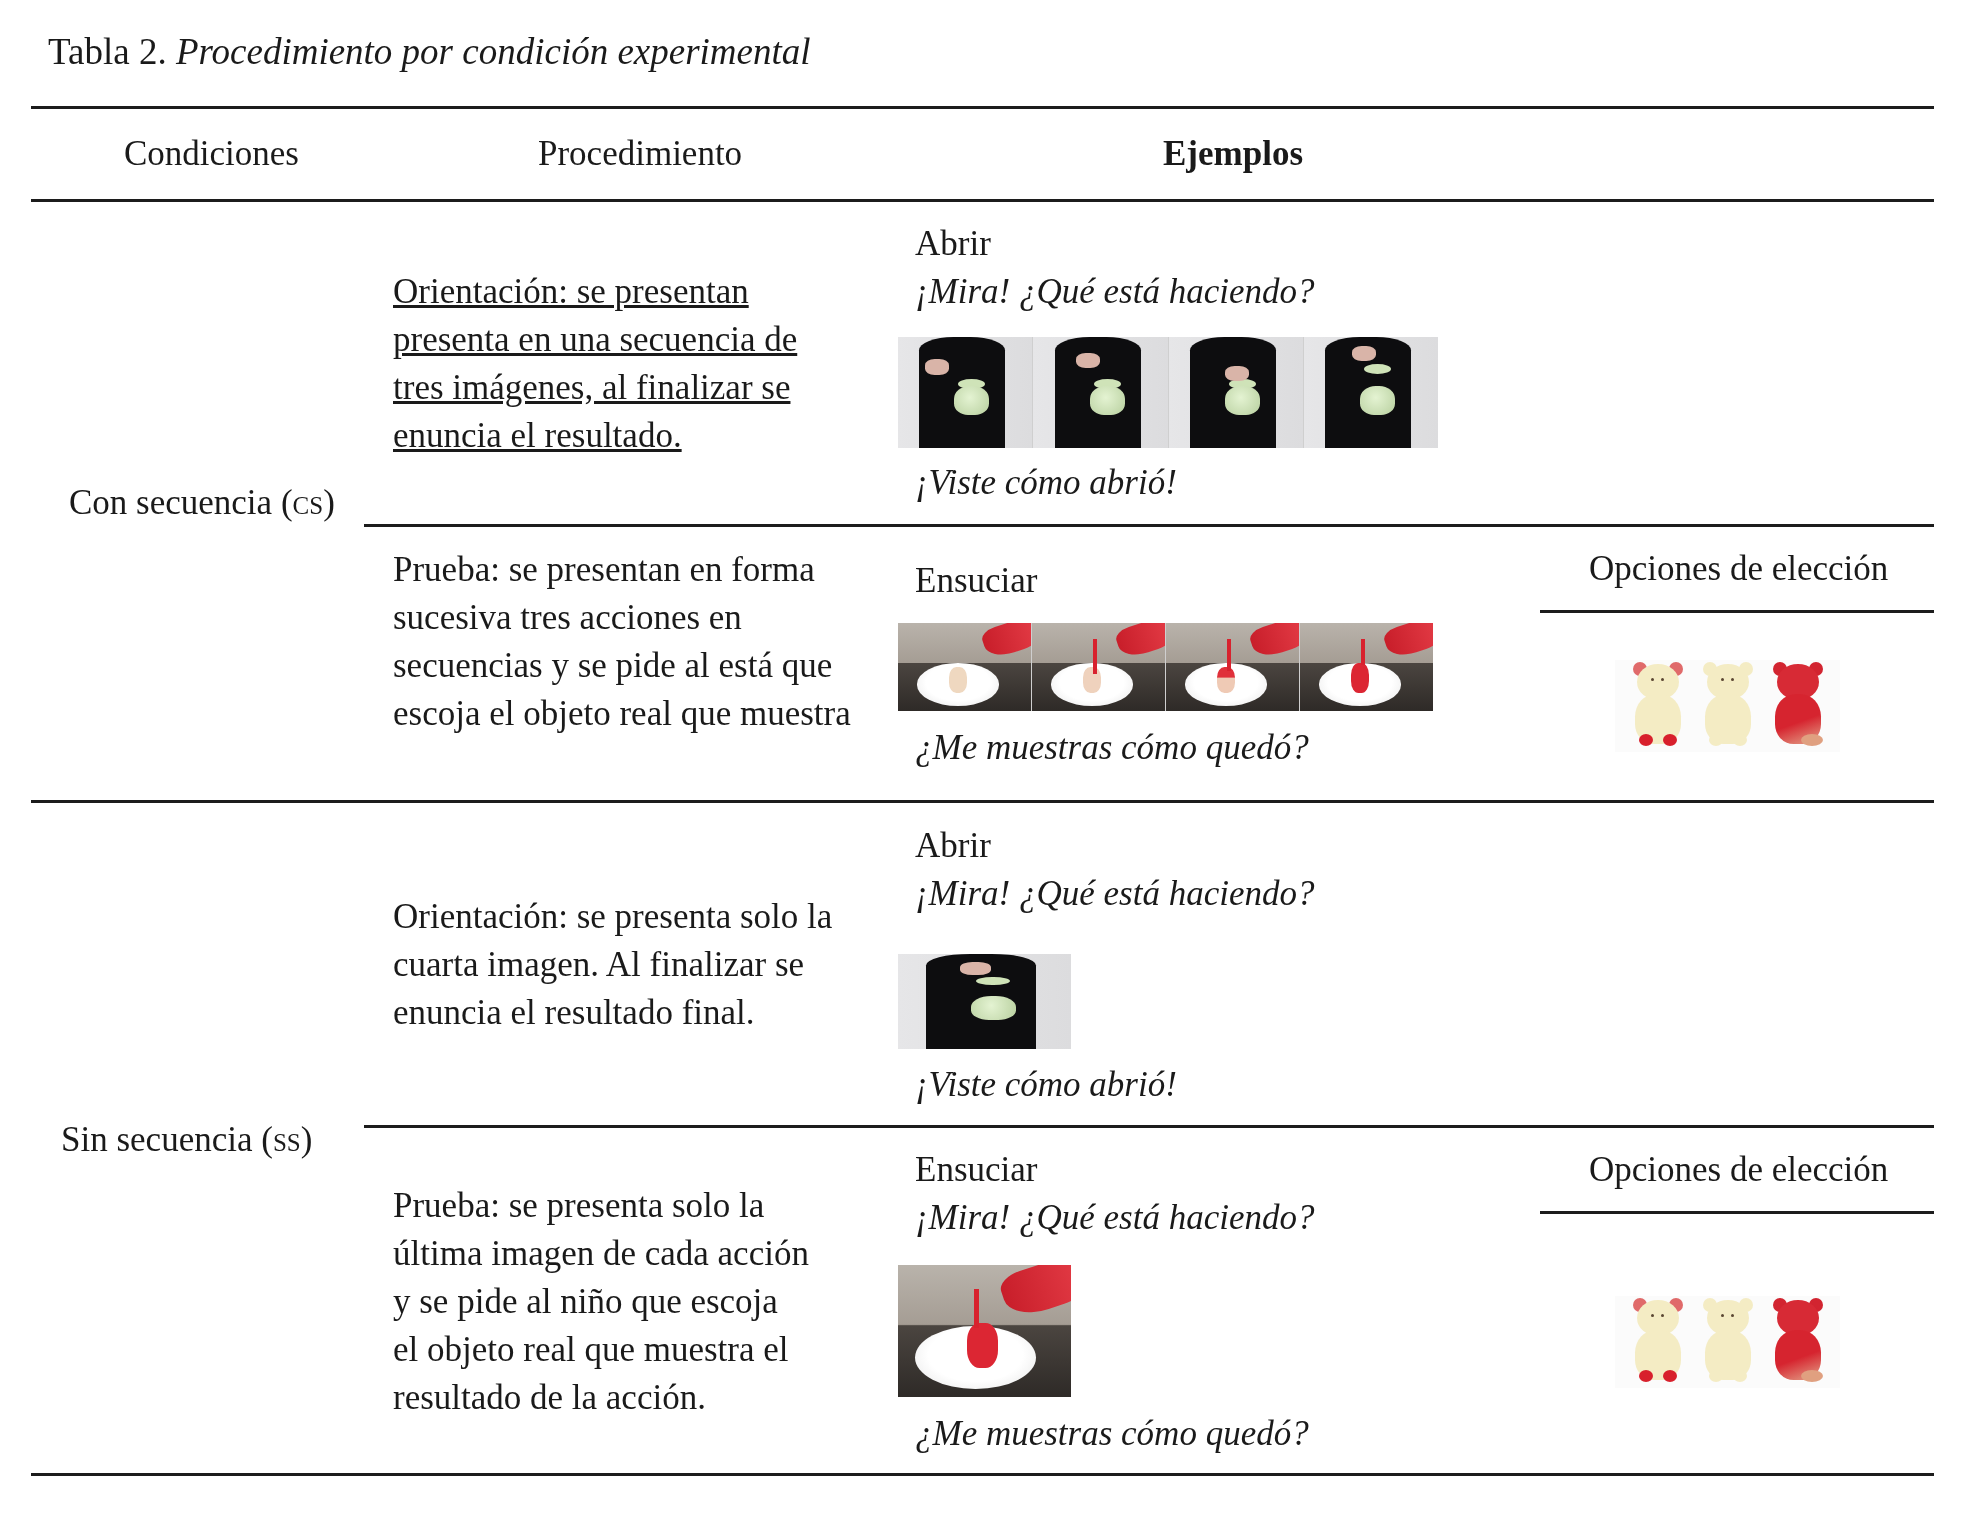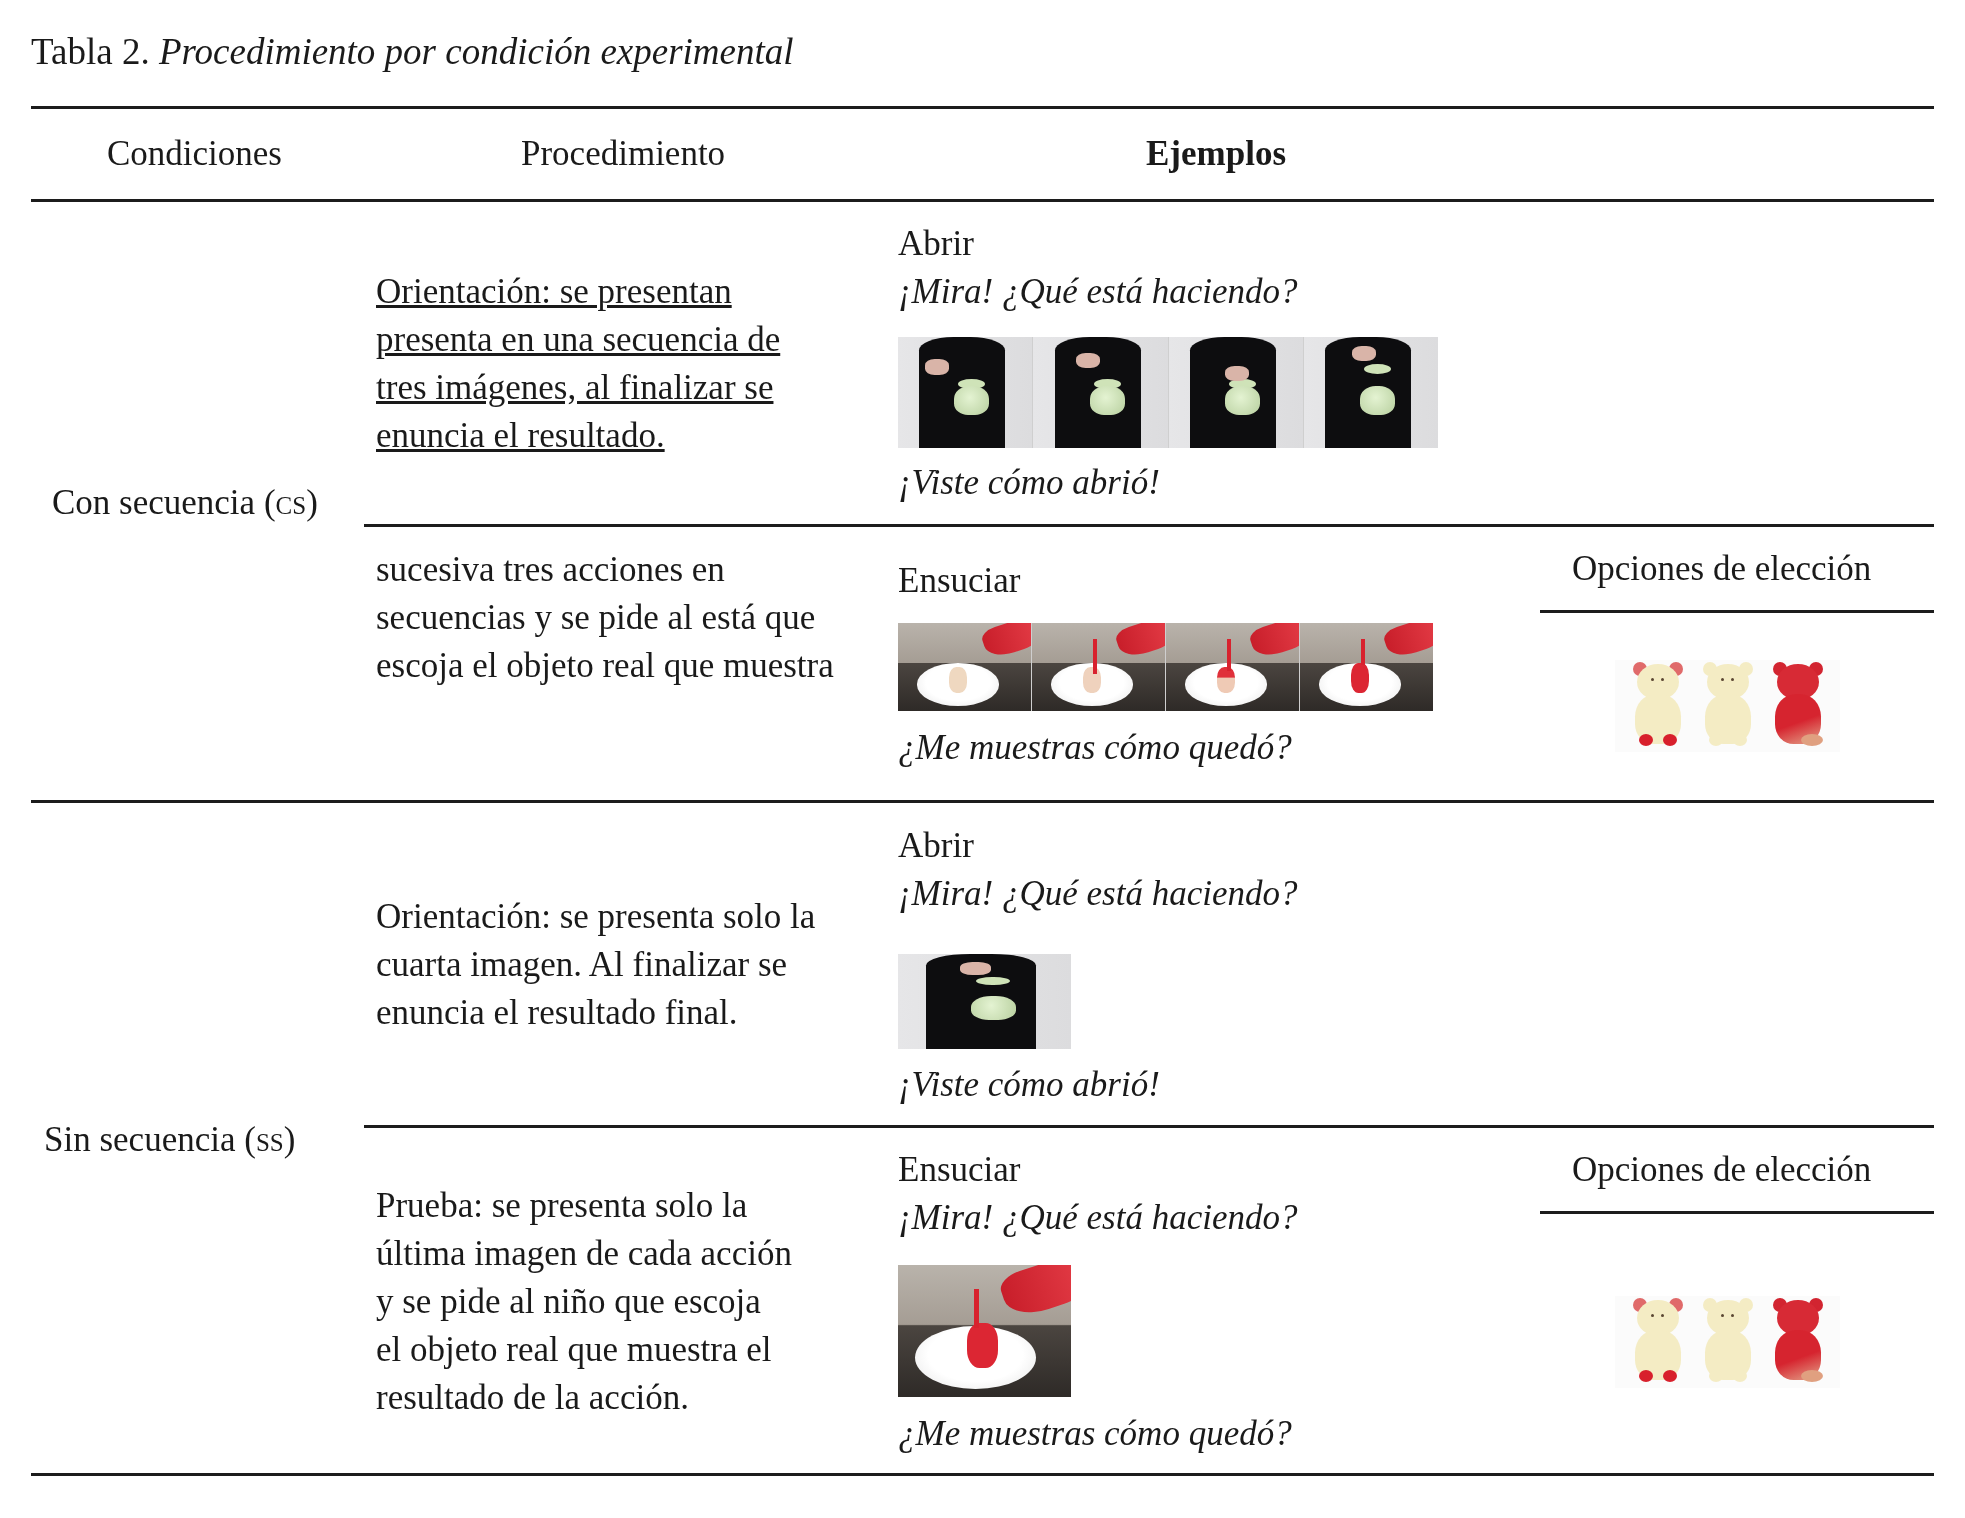--- a/index.html
+++ b/index.html
@@ -1,20 +1,20 @@
 <!DOCTYPE html>
 <html><head>
 <meta charset="utf-8">
 <style>
   html, body { margin:0; padding:0; background:#ffffff; }
   body {
     width:1965px; height:1518px; position:relative; overflow:hidden;
     font-family:"Liberation Serif", "DejaVu Serif", serif; color:#1a1a1a;
   }
-  .abs { position:absolute; }
+  .abs { position:absolute;margin-left:17px; }
   .rule { position:absolute; height:3px; background:#1c1c1c; }
   .txt { font-size:35px; line-height:48px; white-space:nowrap; }
   .it { font-style:italic; }
   .sc { font-variant:small-caps; }
   .para { font-size:35px; line-height:48px; }
   .para span { display:block; white-space:nowrap; }
 
   
   .strip { position:absolute; display:flex; overflow:hidden; }
   .frame { position:relative; flex:1; overflow:hidden; }
@@ -105,20 +105,21 @@
       <div class="pot"></div>
       <div class="hand" style="left:36%;top:8%;"></div>
     </div>
 </div>
 
 <div class="abs txt it" style="left:898px; top:459px;">¡Viste cómo abrió!</div>
 
 <div class="rule" style="left:364px; width:1570px; top:524px;"></div>
 
 <div class="abs para" style="left:376px; top:546px;">
+  <span>Prueba: se presentan en forma</span>
   <span>sucesiva tres acciones en</span>
   <span>secuencias y se pide al está que</span>
   <span>escoja el objeto real que muestra</span>
 </div>
 <div class="abs txt" style="left:898px; top:557px;">Ensuciar</div>
 
 <div class="strip" style="left:898px; top:623px; width:535px; height:88px;">
   <div class="frame f-ens">
       <div class="plate"></div>
       <div class="bear cream" style="position:absolute;width:14%;height:30%;left:38%;top:50%;border-radius:40%;background:#efd8c0;"></div>

